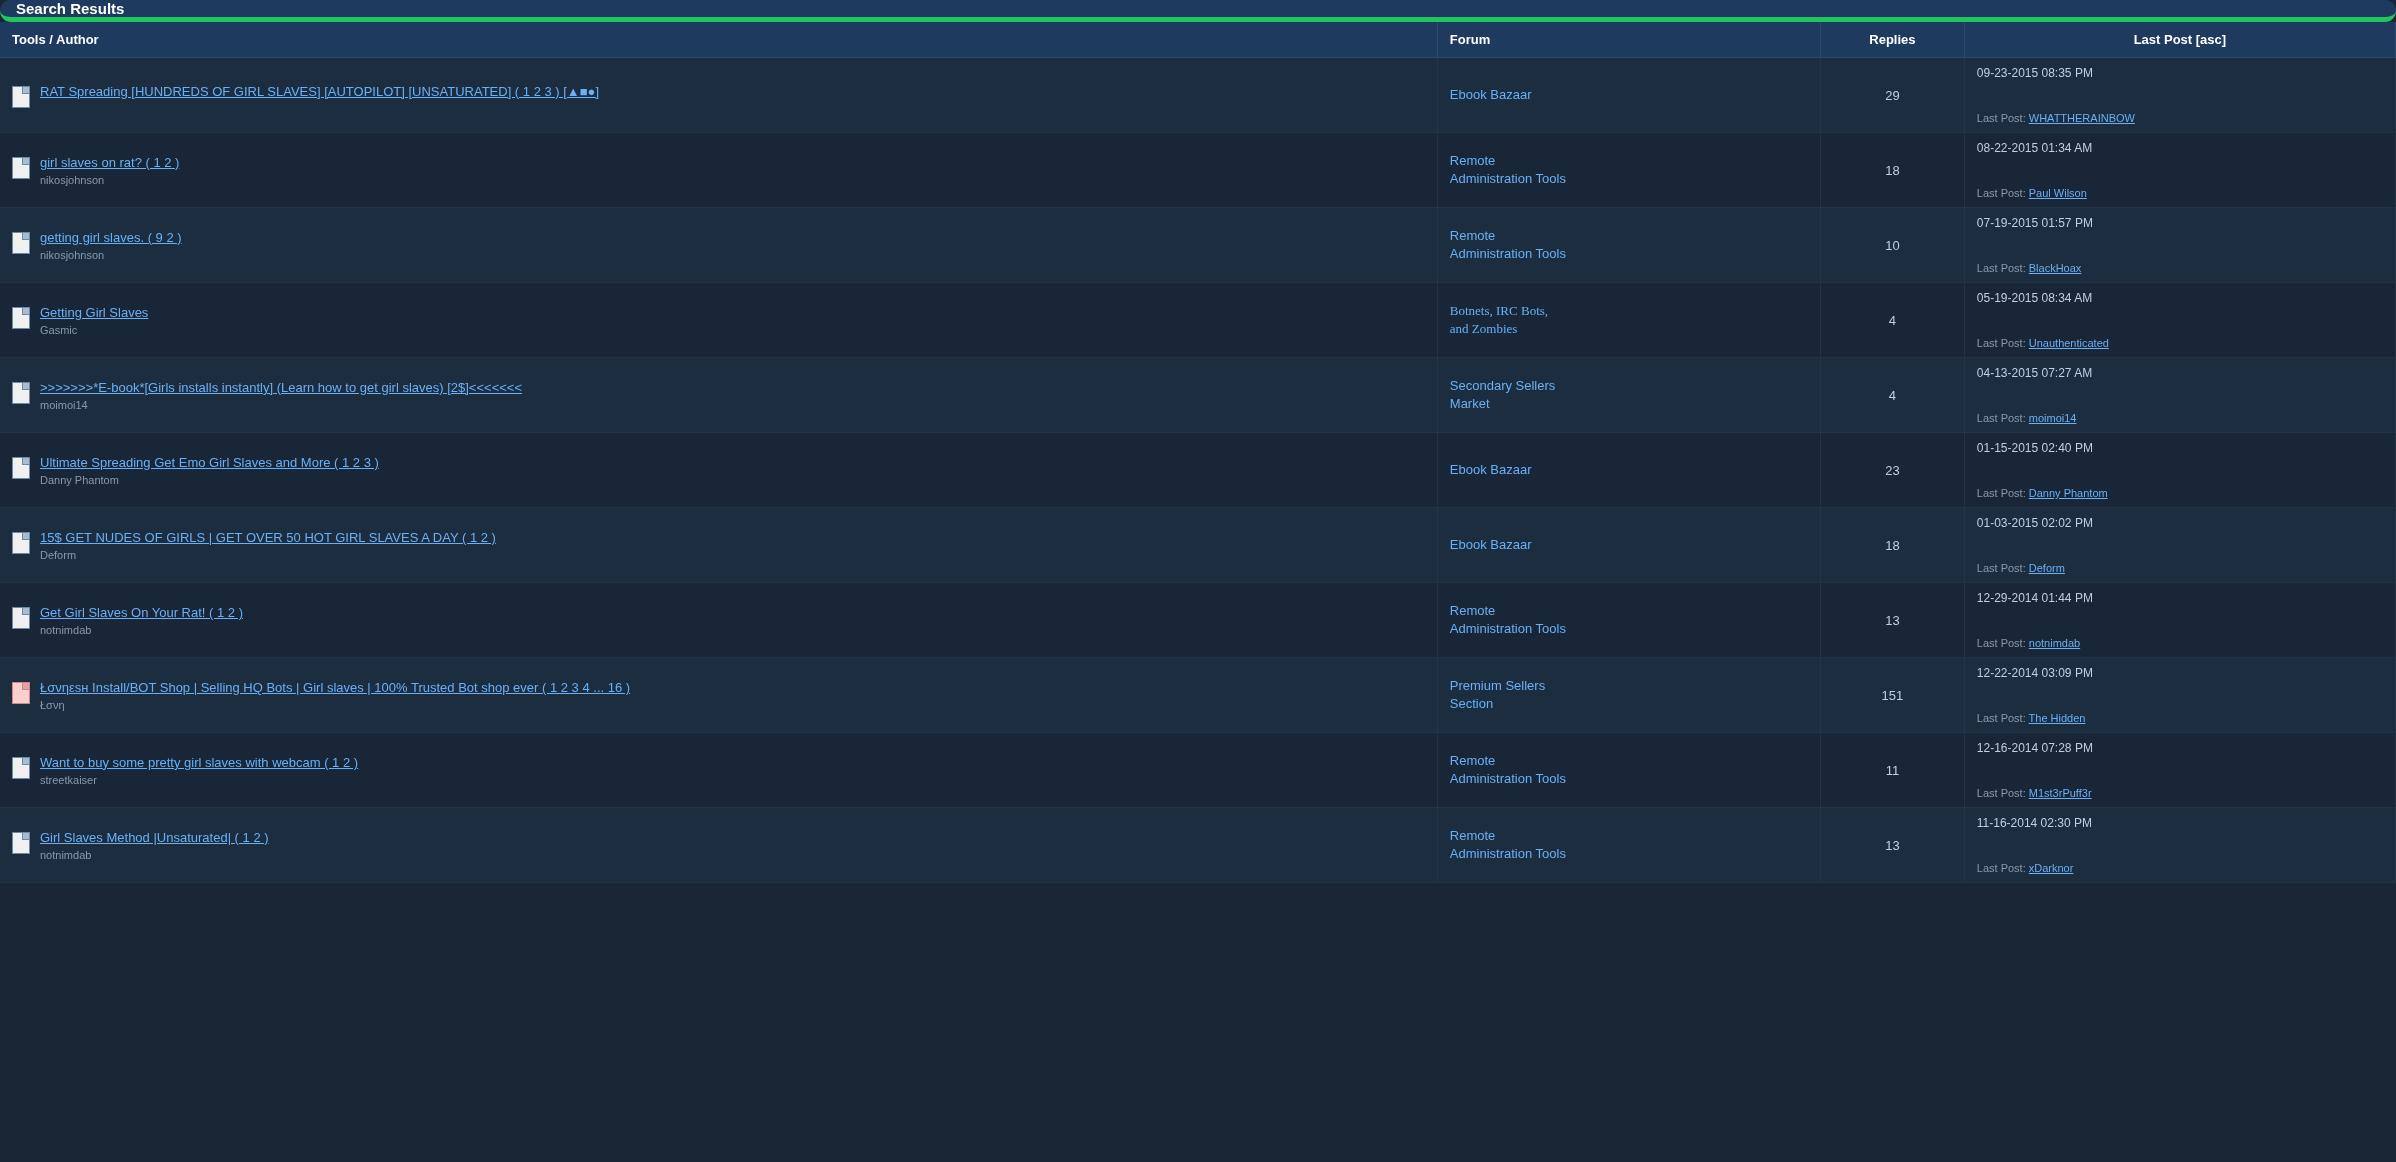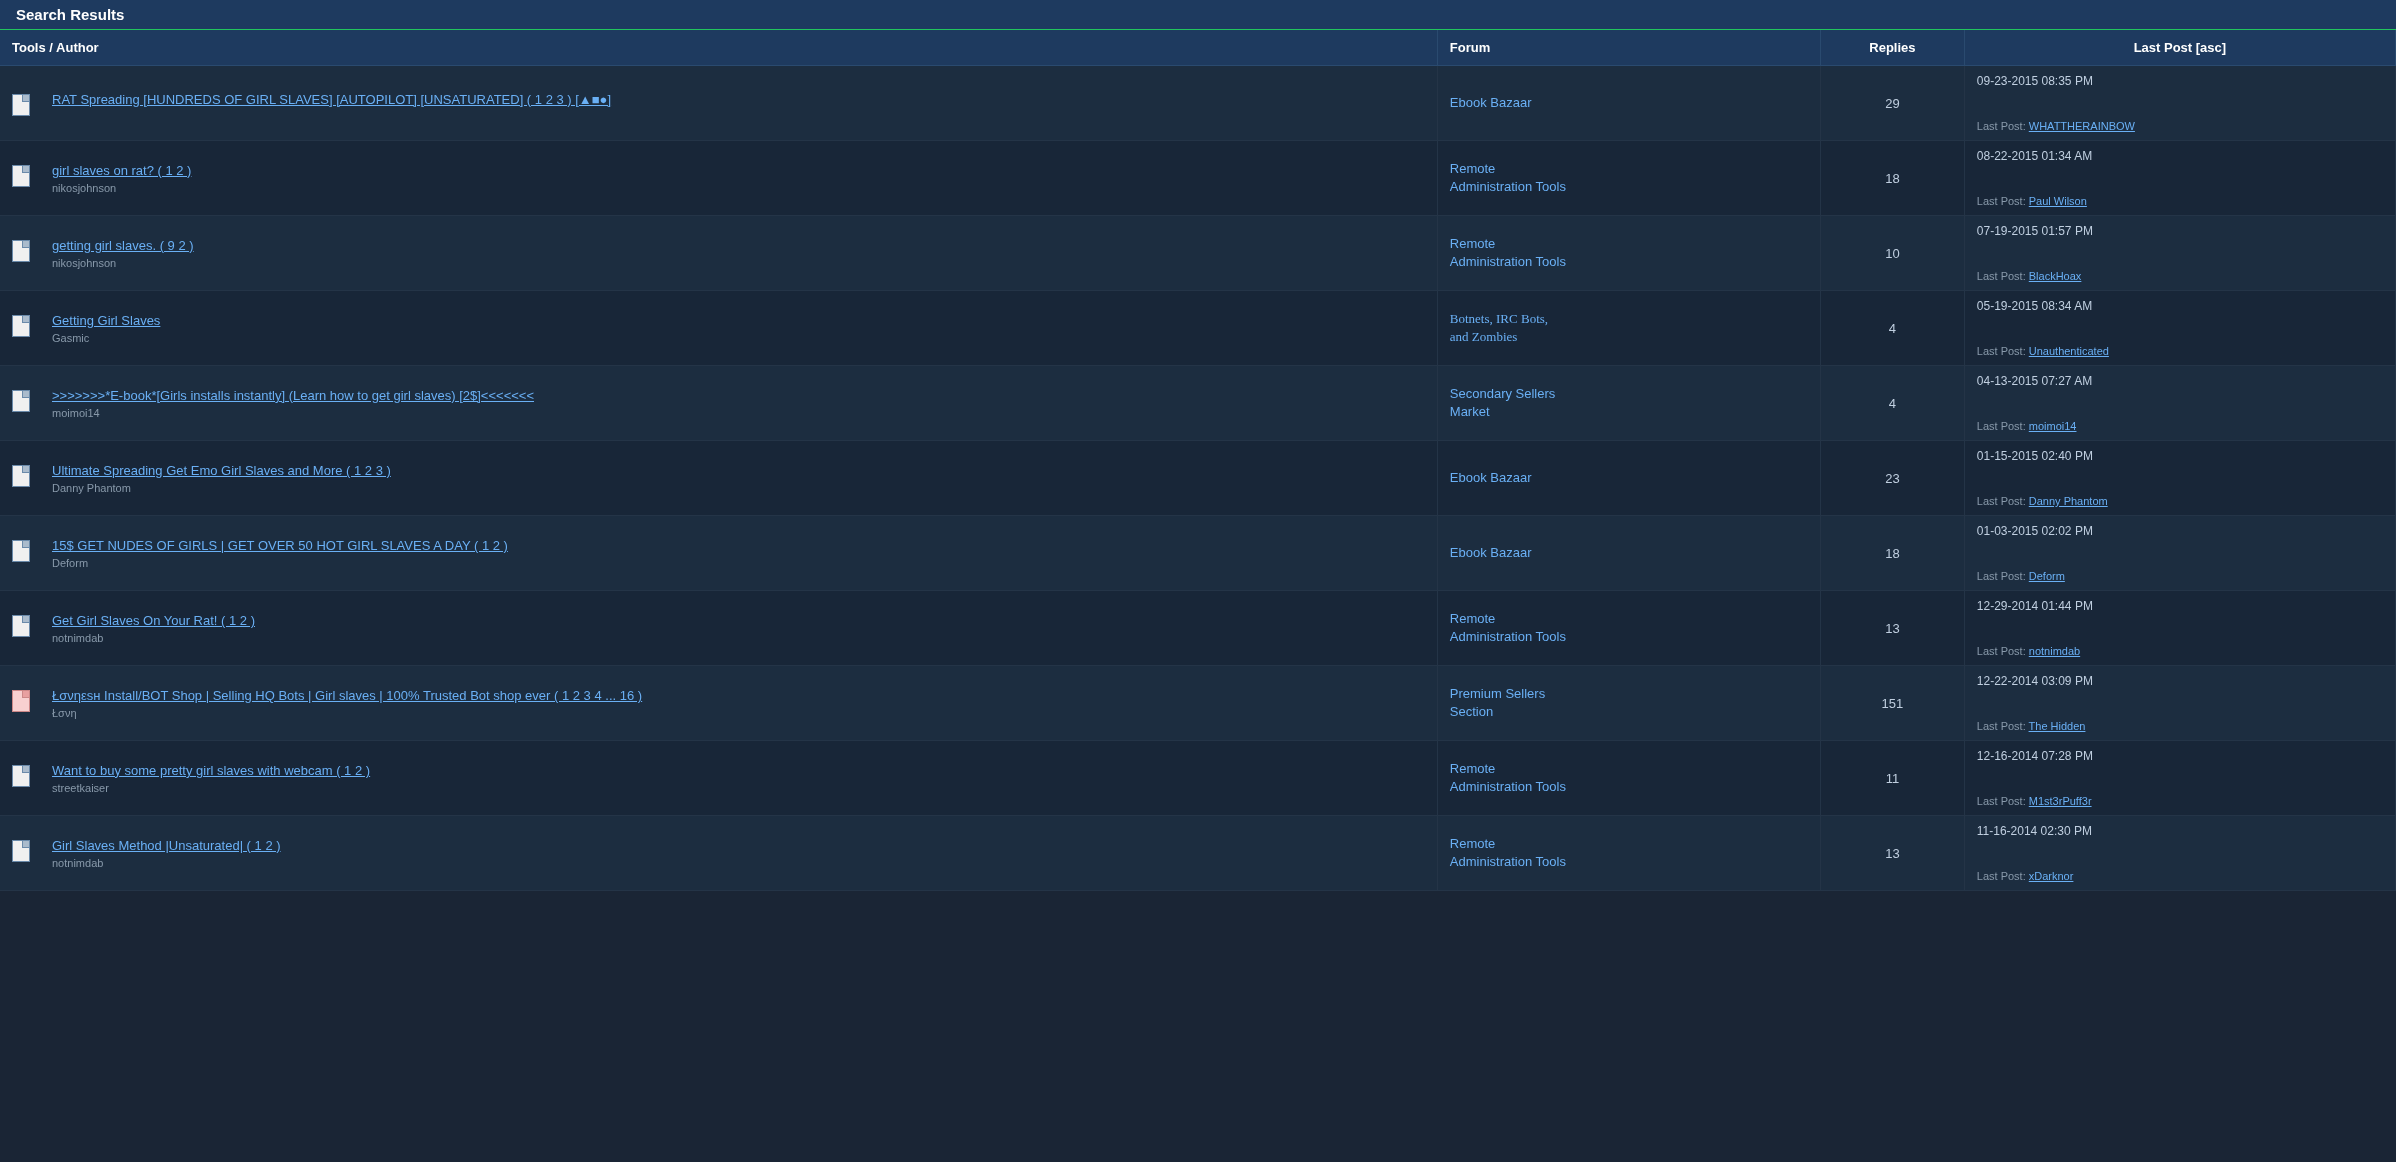--- a/index.html
+++ b/index.html
@@ -14,22 +14,23 @@
       font-size: 13px;
       color: #c0cfe0;
     }
 
     .search-results-container {
       width: 100%;
     }
 
     .search-results-header {
       background-color: #1e3a5f;
-      padding: 6px 16px;
-      border-bottom: 1px solid #22c55e;
+      padding: 0 16px;
+      border-bottom: 5px solid #22c55e;
+      border-radius: 13px;
     }
 
     .search-results-title {
       color: #ffffff;
       font-size: 15px;
       font-weight: bold;
     }
 
     .results-table {
       width: 100%;
@@ -84,21 +85,21 @@
 
     .results-table tbody td {
       padding: 8px 12px;
       vertical-align: middle;
       border-right: 1px solid #243447;
     }
 
     .thread-cell {
       display: flex;
       align-items: flex-start;
-      gap: 22px;
+      gap: 10px;
     }
 
     .thread-icon {
       flex-shrink: 0;
       margin-top: 3px;
     }
 
     .thread-icon-doc {
       width: 18px;
       height: 22px;

